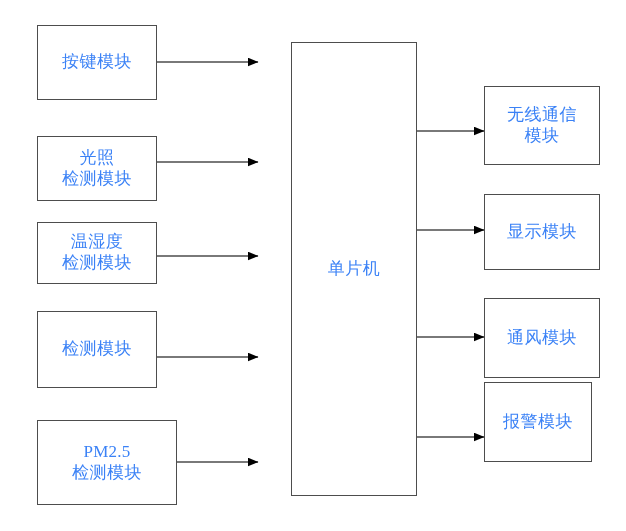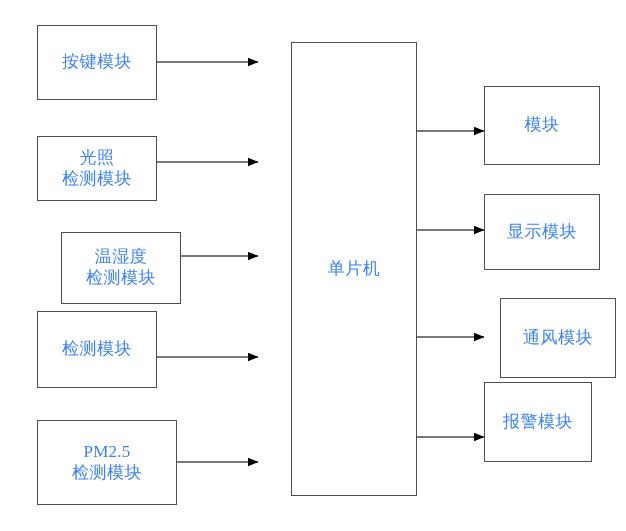--- a/index.html
+++ b/index.html
@@ -82,41 +82,42 @@
   </svg>
 
   <div id="boxes-layer">
       <div class="node-box" style="left: 37px; top: 25px; width: 120px; height: 75px;">
         <span class="node-label">按键模块</span>
       </div>
       <div class="node-box" style="left: 37px; top: 136px; width: 120px; height: 65px;">
         <span class="node-label">光照</span>
         <span class="node-label">检测模块</span>
       </div>
-      <div class="node-box" style="left: 37px; top: 232px; width: 120px; height: 72px; margin-left: 24px;">
+      <div class="node-box" style="left: 37px; top: 222px; width: 120px; height: 62px;">
         <span class="node-label">温湿度</span>
         <span class="node-label">检测模块</span>
       </div>
       <div class="node-box" style="left: 37px; top: 311px; width: 120px; height: 77px;">
         <span class="node-label">检测模块</span>
       </div>
       <div class="node-box" style="left: 37px; top: 420px; width: 140px; height: 85px;">
         <span class="node-label latin">PM2.5</span>
         <span class="node-label">检测模块</span>
       </div>
       <div class="node-box mcu-box" style="left: 258px; top: 42px; width: 126px; height: 454px;">
         <span class="node-label">单片机</span>
       </div>
       <div class="node-box" style="left: 484px; top: 86px; width: 116px; height: 79px;">
+        <span class="node-label">无线通信</span>
         <span class="node-label">模块</span>
       </div>
       <div class="node-box" style="left: 484px; top: 194px; width: 116px; height: 76px;">
         <span class="node-label">显示模块</span>
       </div>
-      <div class="node-box" style="left: 500px; top: 298px; width: 116px; height: 80px;">
+      <div class="node-box" style="left: 484px; top: 298px; width: 116px; height: 80px;">
         <span class="node-label">通风模块</span>
       </div>
       <div class="node-box" style="left: 484px; top: 382px; width: 108px; height: 80px;">
         <span class="node-label">报警模块</span>
       </div>
     </div>
 
 </div>
 
 </body></html>

